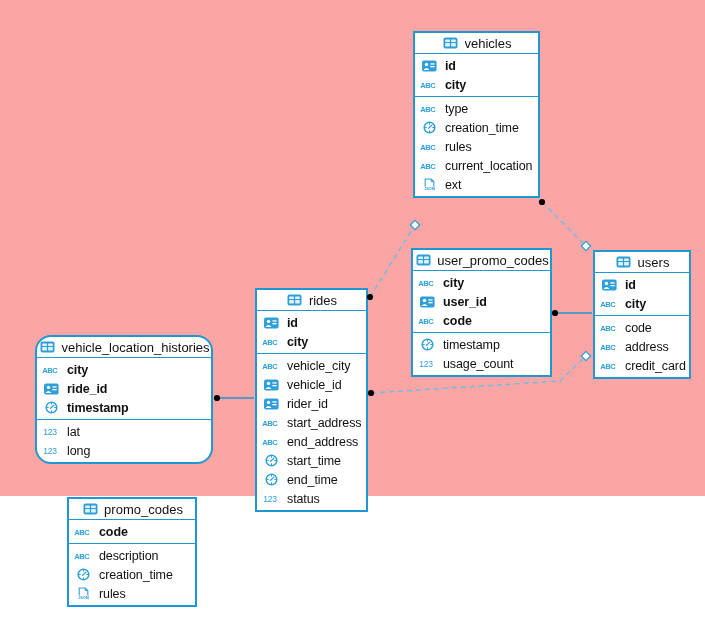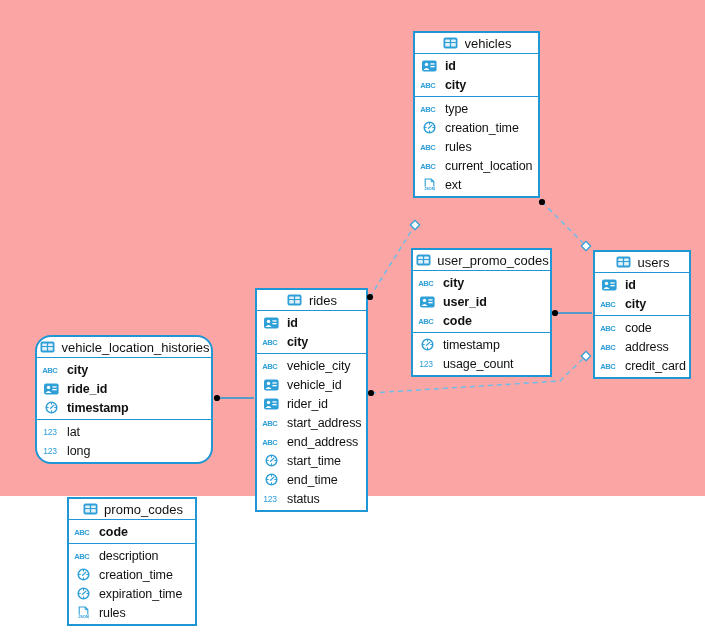--- a/index.html
+++ b/index.html
@@ -481,30 +481,20 @@
             <svg width="13" height="13" viewBox="0 0 13 13">
               <circle cx="6.5" cy="6.5" r="5.3" fill="none" stroke="#2f9fd8" stroke-width="1.5"></circle>
               <path d="M8.9 4.1 L5.6 7.2" fill="none" stroke="#2f9fd8" stroke-width="1.3" stroke-linecap="round"></path>
               <path d="M6.5 2.1 l0 1.2 M10.9 6.5 l-1.2 0 M6.5 10.9 l0 -1.2 M2.1 6.5 l1.2 0" stroke="#2f9fd8" stroke-width="1" stroke-linecap="round"></path>
             </svg>
           </span>
           <span class="label">creation_time</span>
         </div>
         <div class="erd-row">
           <span class="icon">
-            <svg width="13" height="13" viewBox="0 0 13 13">
-              <circle cx="6.5" cy="6.5" r="5.3" fill="none" stroke="#2f9fd8" stroke-width="1.5"></circle>
-              <path d="M8.9 4.1 L5.6 7.2" fill="none" stroke="#2f9fd8" stroke-width="1.3" stroke-linecap="round"></path>
-              <path d="M6.5 2.1 l0 1.2 M10.9 6.5 l-1.2 0 M6.5 10.9 l0 -1.2 M2.1 6.5 l1.2 0" stroke="#2f9fd8" stroke-width="1" stroke-linecap="round"></path>
-            </svg>
-          </span>
-          <span class="label">expiration_time</span>
-        </div>
-        <div class="erd-row">
-          <span class="icon">
             <svg width="13" height="14" viewBox="0 0 13 14">
               <path d="M2.2 1 h6 l2.6 2.6 v8.4 h-8.6 z" fill="none" stroke="#2f9fd8" stroke-width="1.1"></path>
               <path d="M8.2 1 v2.6 h2.6" fill="none" stroke="#2f9fd8" stroke-width="1"></path>
               <rect x="1" y="8.6" width="10" height="4.4" fill="#fff"></rect>
               <text x="1.2" y="12.4" font-family="Liberation Sans, sans-serif" font-size="3.9" font-weight="bold" fill="#2f9fd8">JSON</text>
             </svg>
           </span>
           <span class="label">rules</span>
         </div>
       </div>

